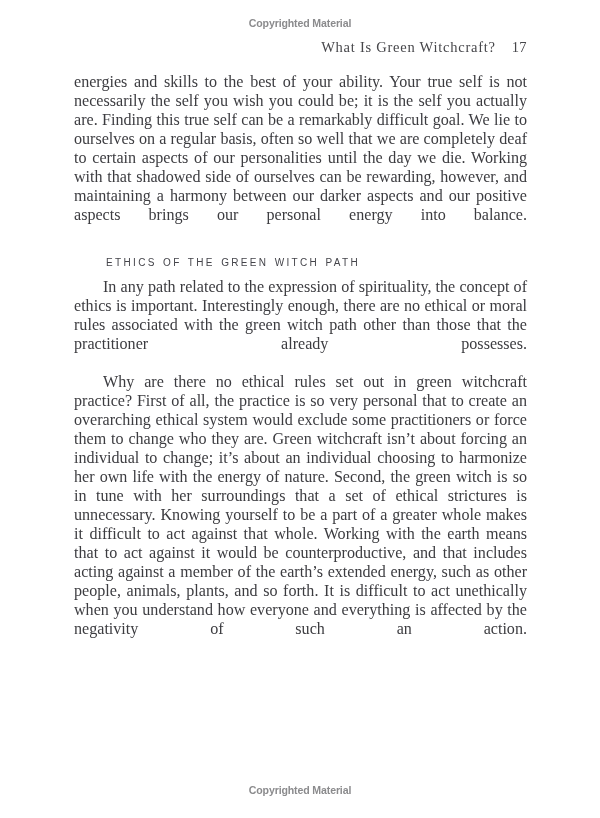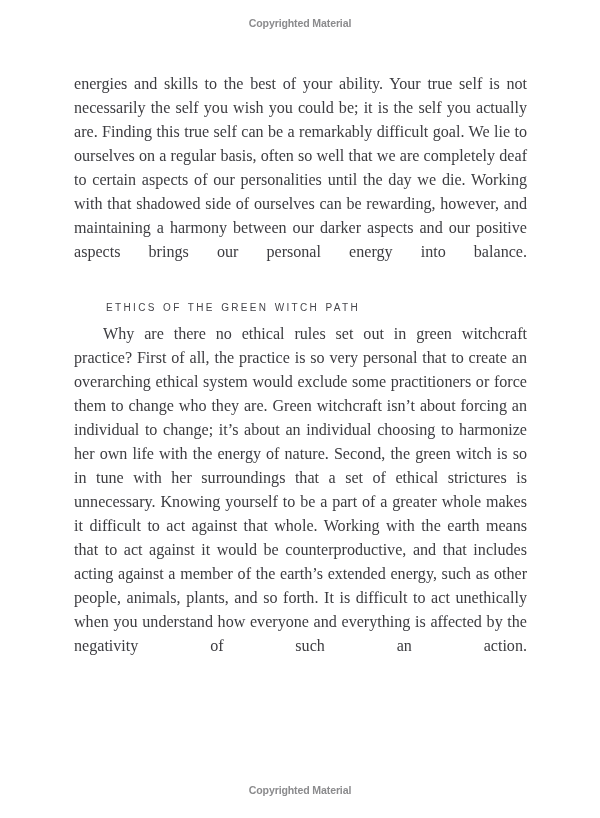--- a/index.html
+++ b/index.html
@@ -63,21 +63,21 @@
     position: absolute;
     left: 74px;
     top: 72px;
     width: 453px;
   }
 
   p.body {
     margin: 0;
     font-family: "Liberation Serif", serif;
     font-size: 16.1px;
-    line-height: 24px;
+    line-height: 19px;
     color: #3c3c40;
     text-align: justify;
     text-justify: inter-word;
     hyphens: none;
     -webkit-hyphens: none;
   }
   p.body.indent {
     text-indent: 29px;
   }
   
@@ -102,27 +102,31 @@
     white-space: nowrap;
   }
 </style>
 </head>
 <body>
 
 <div class="page">
 
   <div class="watermark watermark-top">Copyrighted Material</div>
 
+  <div class="running-head">
+    <span class="rh-title">What Is Green Witchcraft?</span><span class="rh-folio">17</span>
+  </div>
 
   <div class="textblock">
 
     <p class="body">energies and skills to the best of your ability. Your true self is not necessarily the self you wish you could be; it is the self you actually are. Finding this true self can be a remarkably difficult goal. We lie to ourselves on a regular basis, often so well that we are completely deaf to certain aspects of our personalities until the day we die. Working with that shadowed side of ourselves can be rewarding, however, and maintaining a harmony between our darker aspects and our positive aspects brings our personal energy into balance.</p>
 
     <h2 class="section-heading">Ethics of the Green Witch Path</h2>
 
+    <p class="body indent">In any path related to the expression of spirituality, the concept of ethics is important. Interestingly enough, there are no ethical or moral rules associated with the green witch path other than those that the practitioner already possesses.</p>
 
     <p class="body indent">Why are there no ethical rules set out in green witchcraft practice? First of all, the practice is so very personal that to create an overarching ethical system would exclude some practitioners or force them to change who they are. Green witchcraft isn’t about forcing an individual to change; it’s about an individual choosing to harmonize her own life with the energy of nature. Second, the green witch is so in tune with her surroundings that a set of ethical strictures is unnecessary. Knowing yourself to be a part of a greater whole makes it difficult to act against that whole. Working with the earth means that to act against it would be counterproductive, and that includes acting against a member of the earth’s extended energy, such as other people, animals, plants, and so forth. It is difficult to act unethically when you understand how everyone and everything is affected by the negativity of such an action.</p>
 
   </div>
 
   <div class="watermark watermark-bottom">Copyrighted Material</div>
 
 </div>
 
 </body></html>

